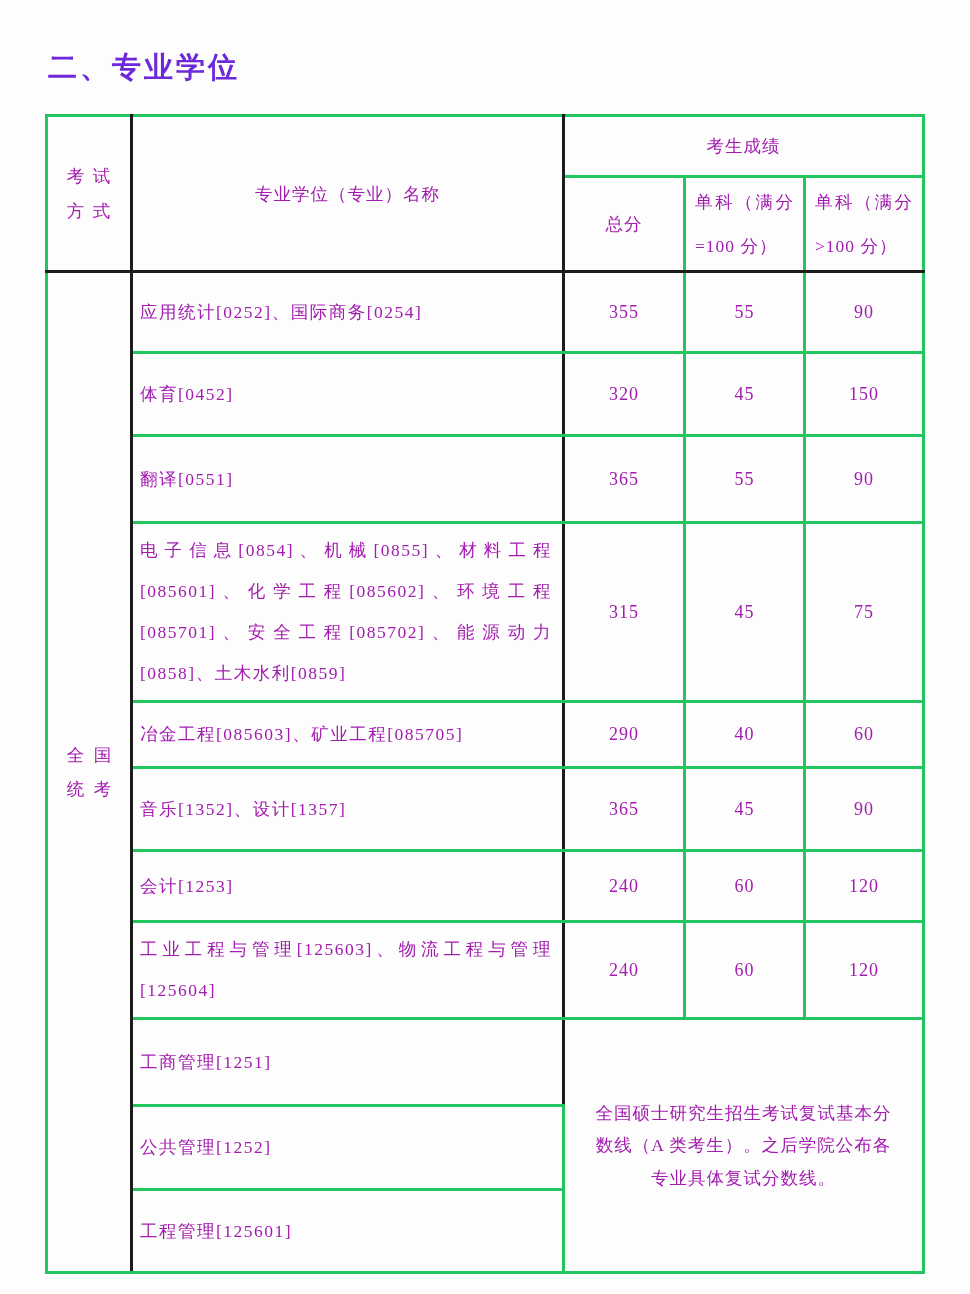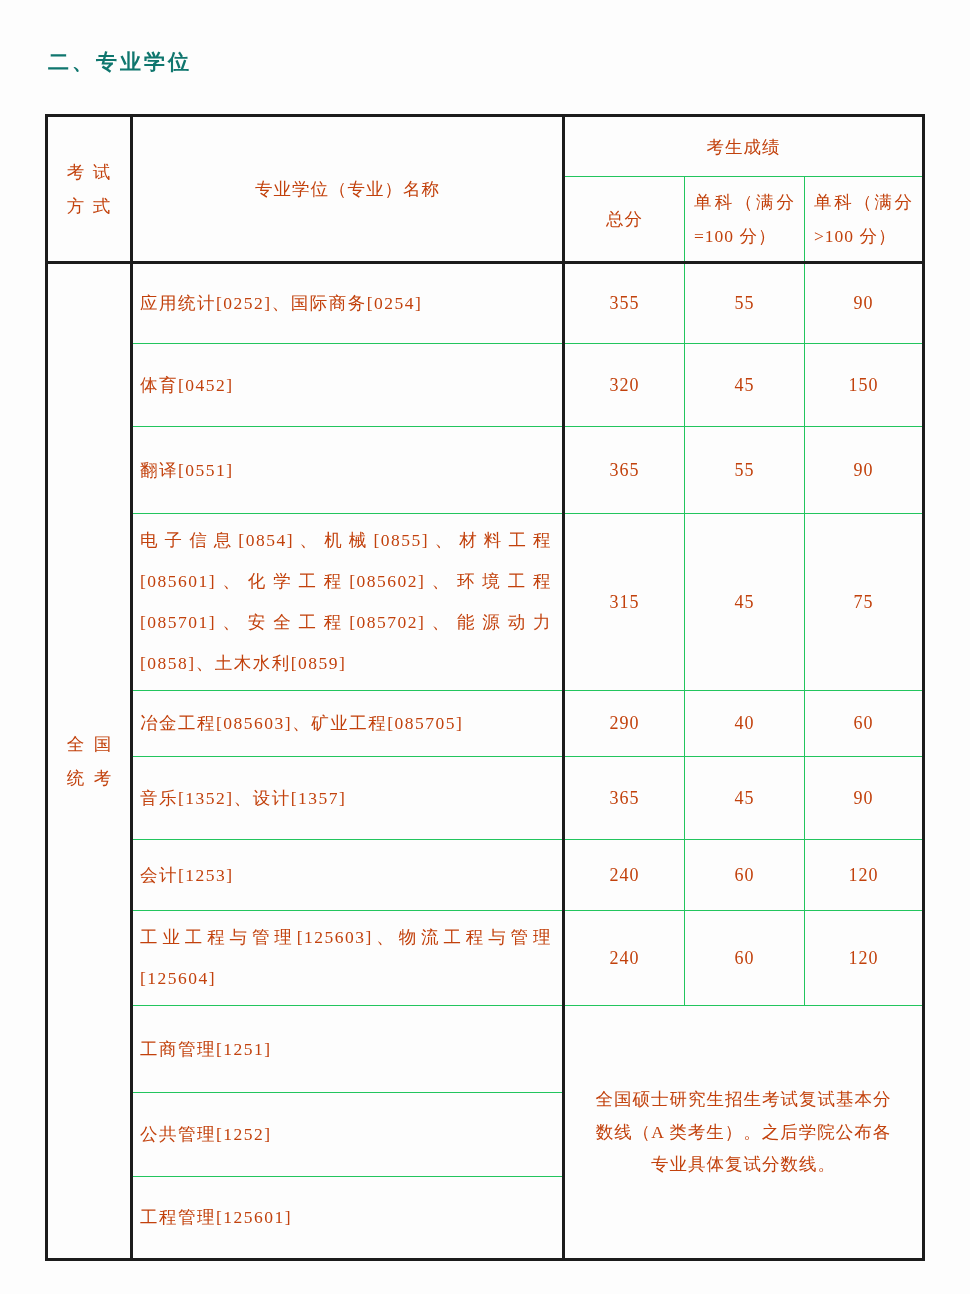--- a/index.html
+++ b/index.html
@@ -21,59 +21,59 @@
     width: 970px;
     height: 1294px;
   }
   .title {
     position: absolute;
     left: 48px;
     top: 48px;
     margin: 0;
     font-family: "Liberation Sans", "DejaVu Sans", sans-serif;
     font-weight: bold;
-    font-size: 21px;
+    font-size: 29px;
     letter-spacing: 3px;
-    color: #0f766e;
+    color: #6d28d9;
   }
   table.score-table {
     position: absolute;
     left: 45px;
     top: 114px;
     border-collapse: collapse;
     table-layout: fixed;
     width: 877px;
     border: 3px solid #1c1c1c;
   }
   td {
-    border: 1px solid #22c55e;
+    border: 3px solid #22c55e;
     vertical-align: middle;
     padding: 0;
     font-size: 17.5px;
-    color: #c2410c;
+    color: #a21caf;
   }
   .thick-r { border-right: 3px solid #1c1c1c; }
   .thick-b { border-bottom: 3px solid #1c1c1c; }
   .center { text-align: center; margin-top: 40px; }
   .name-cell {
     text-align: justify;
     padding: 6px 10px 6px 7px;
     letter-spacing: 1.5px;
     line-height: 41px;
   }
   .score-cell {
     text-align: center;
     font-size: 18px;
     letter-spacing: 1px;
   }
   .head-cell { text-align: center; letter-spacing: 1px; }
   .sub-wrap {
     text-align: justify;
-    padding: 8px 9px;
-    line-height: 34px;
+    padding: 2px 9px;
+    line-height: 44px;
     letter-spacing: 1px;
   }
   .vert2 {
     display: inline-block;
     width: 2.55em;
     line-height: 1.95;
     text-align: justify;
     text-align-last: justify;
   }
   .note-cell {

